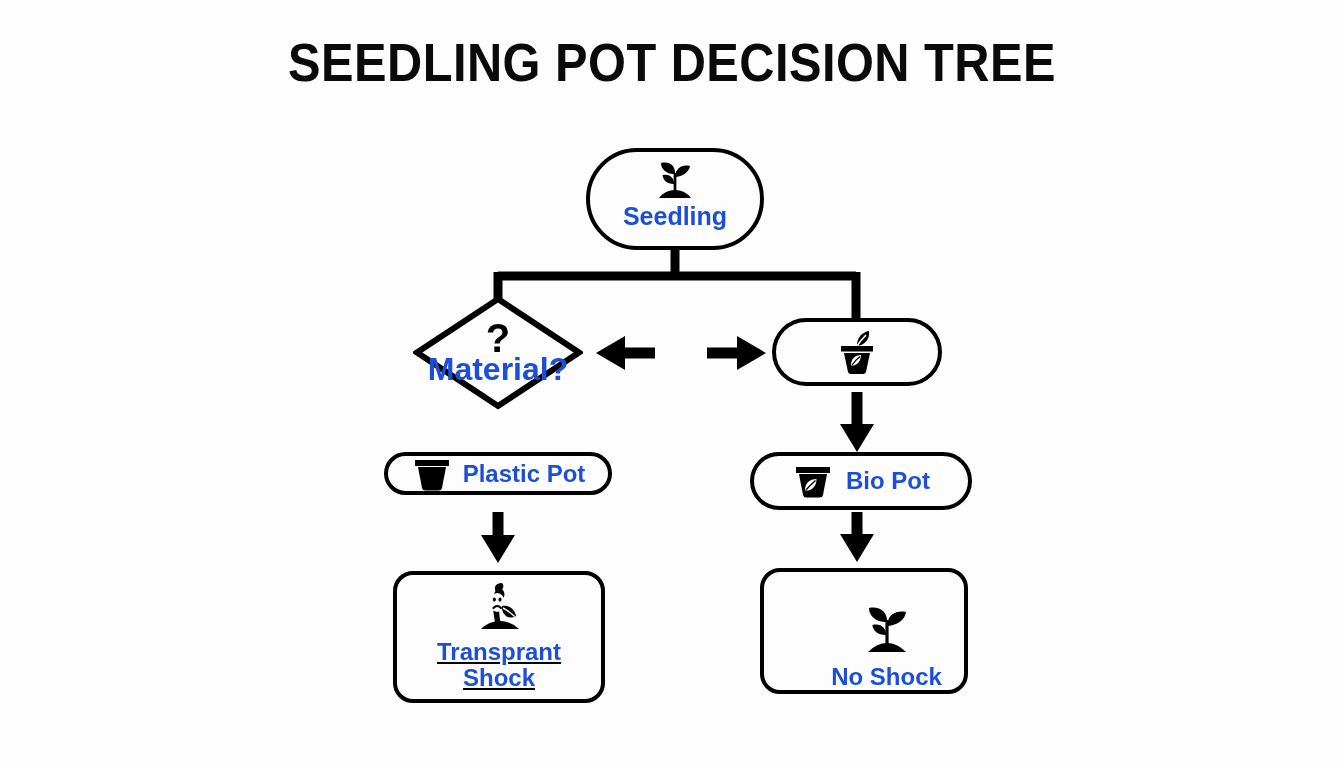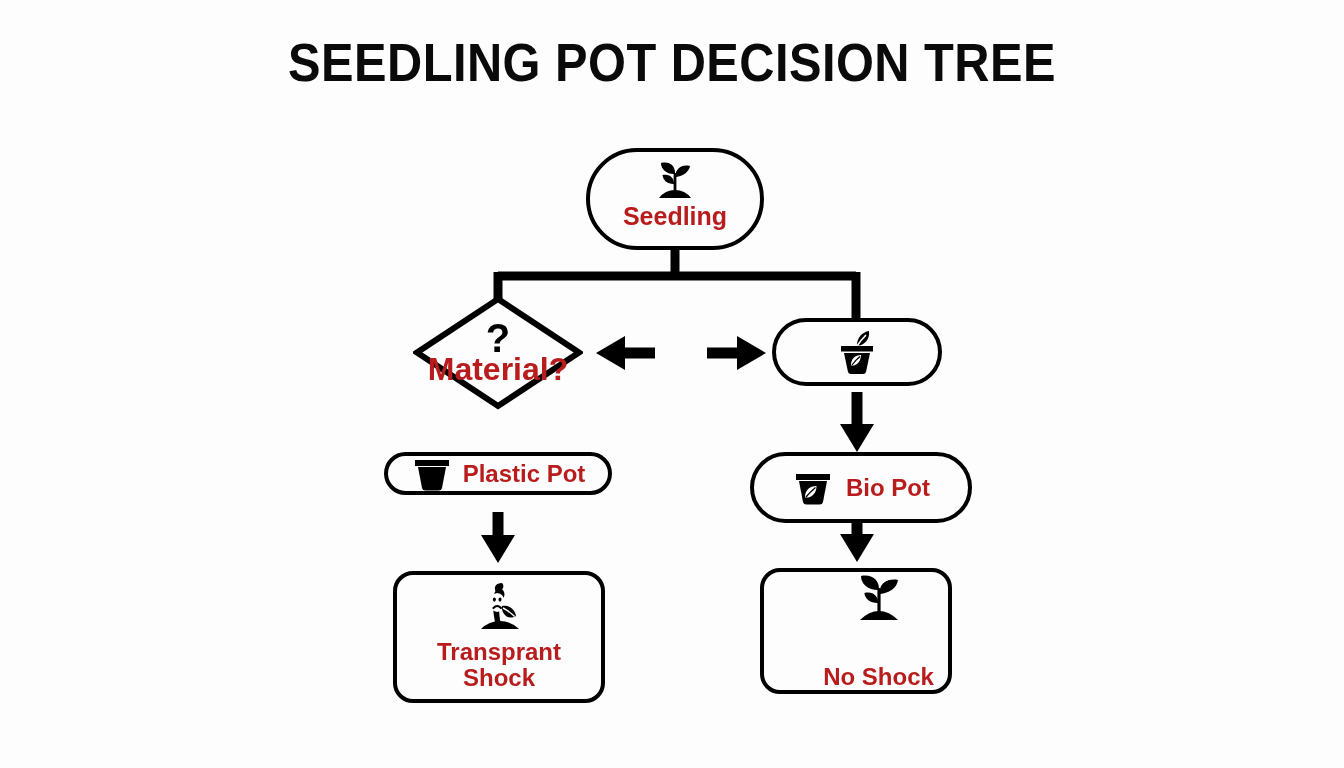--- a/index.html
+++ b/index.html
@@ -43,21 +43,21 @@
   }
   .pill {
     border-radius: 999px;
   }
   .rect {
     border-radius: 20px;
   }
   .node-label {
     font-family: "Liberation Sans", sans-serif;
     font-weight: bold;
-    color: #b91c1c;
+    color: #1d4ed8;
     text-align: center;
     line-height: 1.08;
     white-space: pre-line;
   }
   
   #node-root {
     left: 586px;
     top: 148px;
     width: 178px;
     height: 102px;
@@ -117,45 +117,46 @@
     height: 43px;
     gap: 10px;
     padding: 0 14px;
   }
   #node-plastic-pot .node-label { font-size: 24px; }
   
   #node-bio-pot {
     left: 750px;
     top: 452px;
     width: 222px;
-    height: 71px;
+    height: 58px;
     gap: 12px;
     padding: 0 14px;
   }
   #node-bio-pot .node-label { font-size: 24px; }
   
   #node-transplant-shock {
     left: 393px;
     top: 571px;
     width: 212px;
     height: 132px;
     flex-direction: column;
     justify-content: center;
+    text-decoration: underline;
   }
   #node-transplant-shock .node-label {
     font-size: 24px;
     margin-top: 6px;
   }
   #node-no-shock {
     left: 760px;
     top: 568px;
-    width: 192px;
+    width: 208px;
     height: 126px;
     flex-direction: column;
-    justify-content: space-between;
+    justify-content: flex-end;
     padding-left: 45px;
   }
   #node-no-shock .node-label {
     font-size: 24px;
     margin-top: 8px;
   }
   .edge-layer {
     position: absolute;
     left: 0;
     top: 0;

